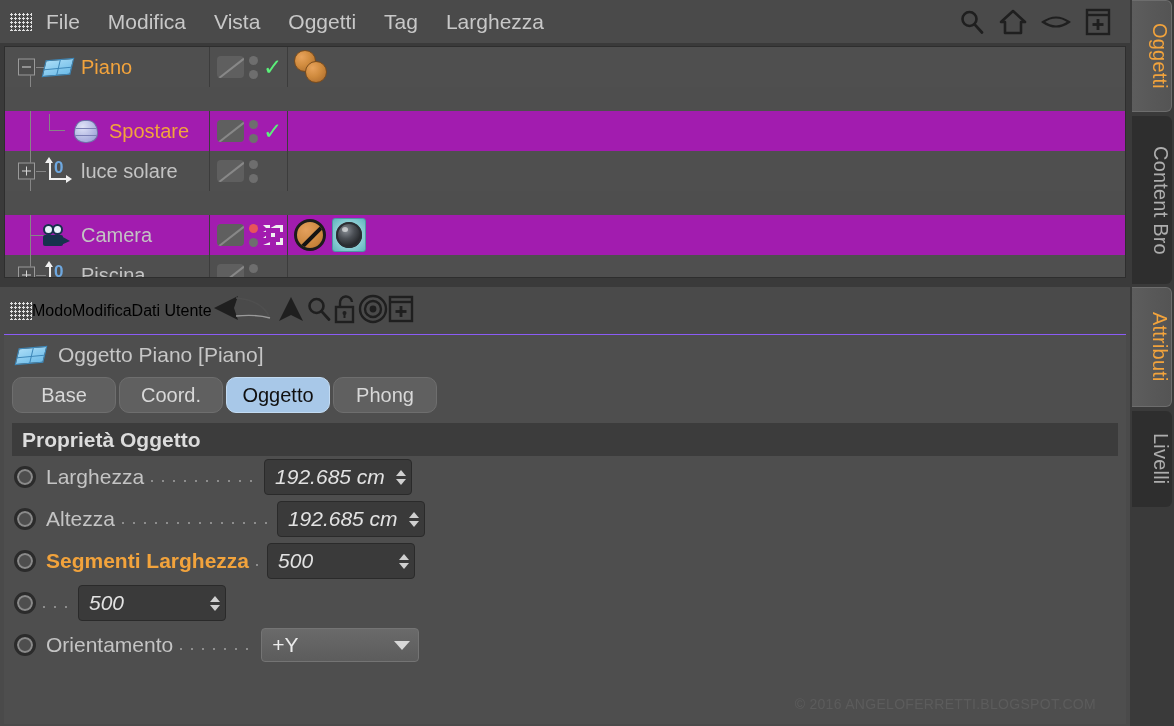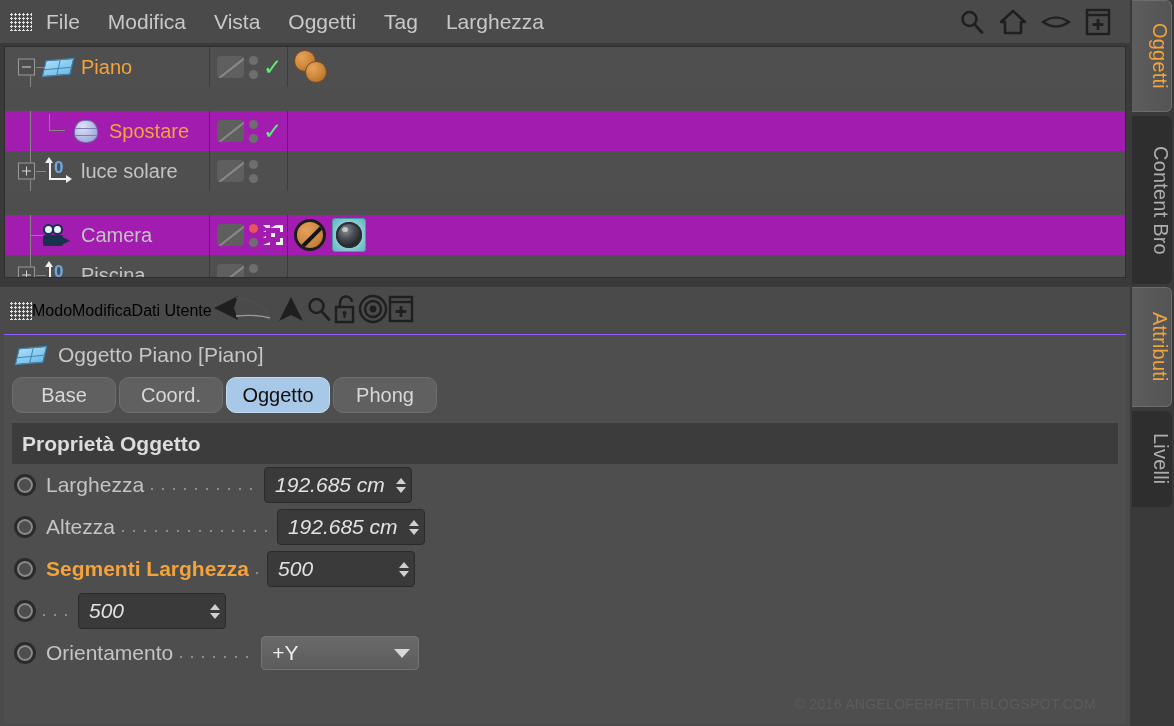--- a/index.html
+++ b/index.html
@@ -244,21 +244,21 @@
     display: flex; gap: 3px; padding: 0 8px 0 8px; margin-top: 2px;
   }
   .tbtn {
     min-width: 104px; height: 36px; display:flex; align-items:center; justify-content:center;
     background: #606060; color: #d8d8d8; font-size: 20px;
     border: 1px solid #6e6e6e; border-radius: 10px;
   }
   .tbtn.active { background: #a8c8e8; color: #101010; border-color: #c3dbf2; }
 
   .section-header {
-    margin: 10px 8px 0 8px; height: 41px; display: flex; align-items: center;
+    margin: 10px 8px 0 8px; height: 33px; display: flex; align-items: center;
     background: #3c3c3c; padding-left: 10px;
     color: #dcdcdc; font-size: 21px; font-weight: bold;
   }
   .prop-row {
     display: flex; align-items: center; height: 42px; padding-left: 10px;
   }
   .radio {
     width: 22px; height: 22px; border-radius: 50%;
     background: #4e4e4e; border: 3px solid #2b2b2b;
     box-shadow: inset 0 0 0 2px #8a8a8a;

